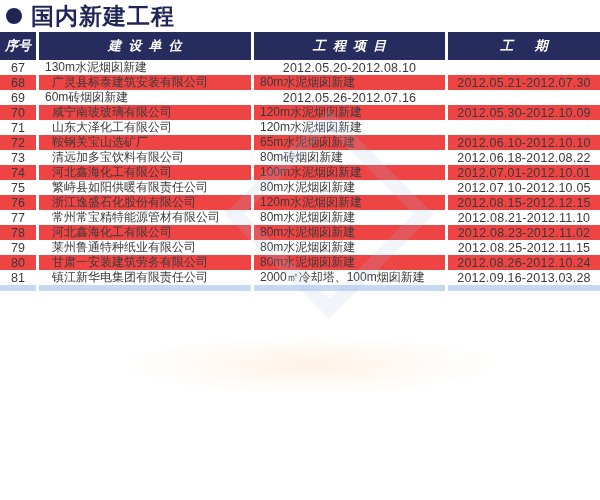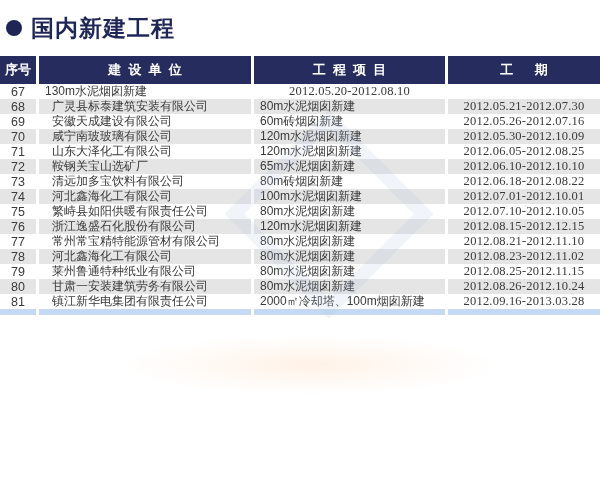--- a/index.html
+++ b/index.html
@@ -14,21 +14,21 @@
   .page {
     position: relative;
     width: 600px;
     height: 500px;
     background: #ffffff;
   }
   
   .title-row {
     display: flex;
     align-items: center;
-    height: 56px;
+    height: 32px;
     padding-left: 6px;
     box-sizing: border-box;
   }
   .bullet {
     width: 16px;
     height: 16px;
     border-radius: 50%;
     background: #1f2656;
     margin-right: 9px;
     flex: 0 0 auto;
@@ -41,20 +41,21 @@
   }
   
   .grid-row {
     display: grid;
     grid-template-columns: 36px 212px 191px 152px;
     column-gap: 3px;
     width: 600px;
   }
   .thead {
     height: 28px;
+    font-style: italic;
   }
   .thead .cell {
     background: #262c5e;
     color: #ffffff;
     font-size: 13px;
     font-weight: bold;
     display: flex;
     align-items: center;
     justify-content: center;
     white-space: pre;
@@ -69,26 +70,26 @@
   .trow .cell {
     display: flex;
     align-items: center;
     font-size: 12px;
     color: #3a3a3a;
     background: transparent;
     overflow: hidden;
     white-space: nowrap;
   }
   .trow.stripe .cell {
-    background: #e5e5e5;
+    background: #ef4444;
   }
   .cell.c-no { justify-content: center; font-size: 12.5px; }
   .cell.c-company { padding-left: 13px; }
   .cell.c-project { padding-left: 6px; }
-  .cell.c-period { justify-content: center; font-size: 12.5px; letter-spacing: 0.2px; font-family: Liberation Serif, serif; }
+  .cell.c-period { justify-content: center; font-size: 12.5px; letter-spacing: 0.2px; }
   .partial-stripe {
     height: 6px;
   }
   .partial-stripe .cell { background: #c6d9f2; }
   
   .watermark-layer {
     position: absolute;
     inset: 0;
     z-index: 3;
     pointer-events: none;
@@ -146,35 +147,33 @@
     <div class="cell c-period">2012.05.20-2012.08.10</div>
   </div>
       <div class="grid-row trow stripe">
     <div class="cell c-no">68</div>
     <div class="cell c-company">广灵县标泰建筑安装有限公司</div>
     <div class="cell c-project">80m水泥烟囱新建</div>
     <div class="cell c-period">2012.05.21-2012.07.30</div>
   </div>
       <div class="grid-row trow">
     <div class="cell c-no">69</div>
-    <div class="cell c-company">安徽天成建设有限公司</div>
     <div class="cell c-project">60m砖烟囱新建</div>
     <div class="cell c-period">2012.05.26-2012.07.16</div>
   </div>
       <div class="grid-row trow stripe">
     <div class="cell c-no">70</div>
     <div class="cell c-company">咸宁南玻玻璃有限公司</div>
     <div class="cell c-project">120m水泥烟囱新建</div>
     <div class="cell c-period">2012.05.30-2012.10.09</div>
   </div>
       <div class="grid-row trow">
     <div class="cell c-no">71</div>
     <div class="cell c-company">山东大泽化工有限公司</div>
     <div class="cell c-project">120m水泥烟囱新建</div>
-    <div class="cell c-period">2012.06.05-2012.08.25</div>
   </div>
       <div class="grid-row trow stripe">
     <div class="cell c-no">72</div>
     <div class="cell c-company">鞍钢关宝山选矿厂</div>
     <div class="cell c-project">65m水泥烟囱新建</div>
     <div class="cell c-period">2012.06.10-2012.10.10</div>
   </div>
       <div class="grid-row trow">
     <div class="cell c-no">73</div>
     <div class="cell c-company">清远加多宝饮料有限公司</div>

